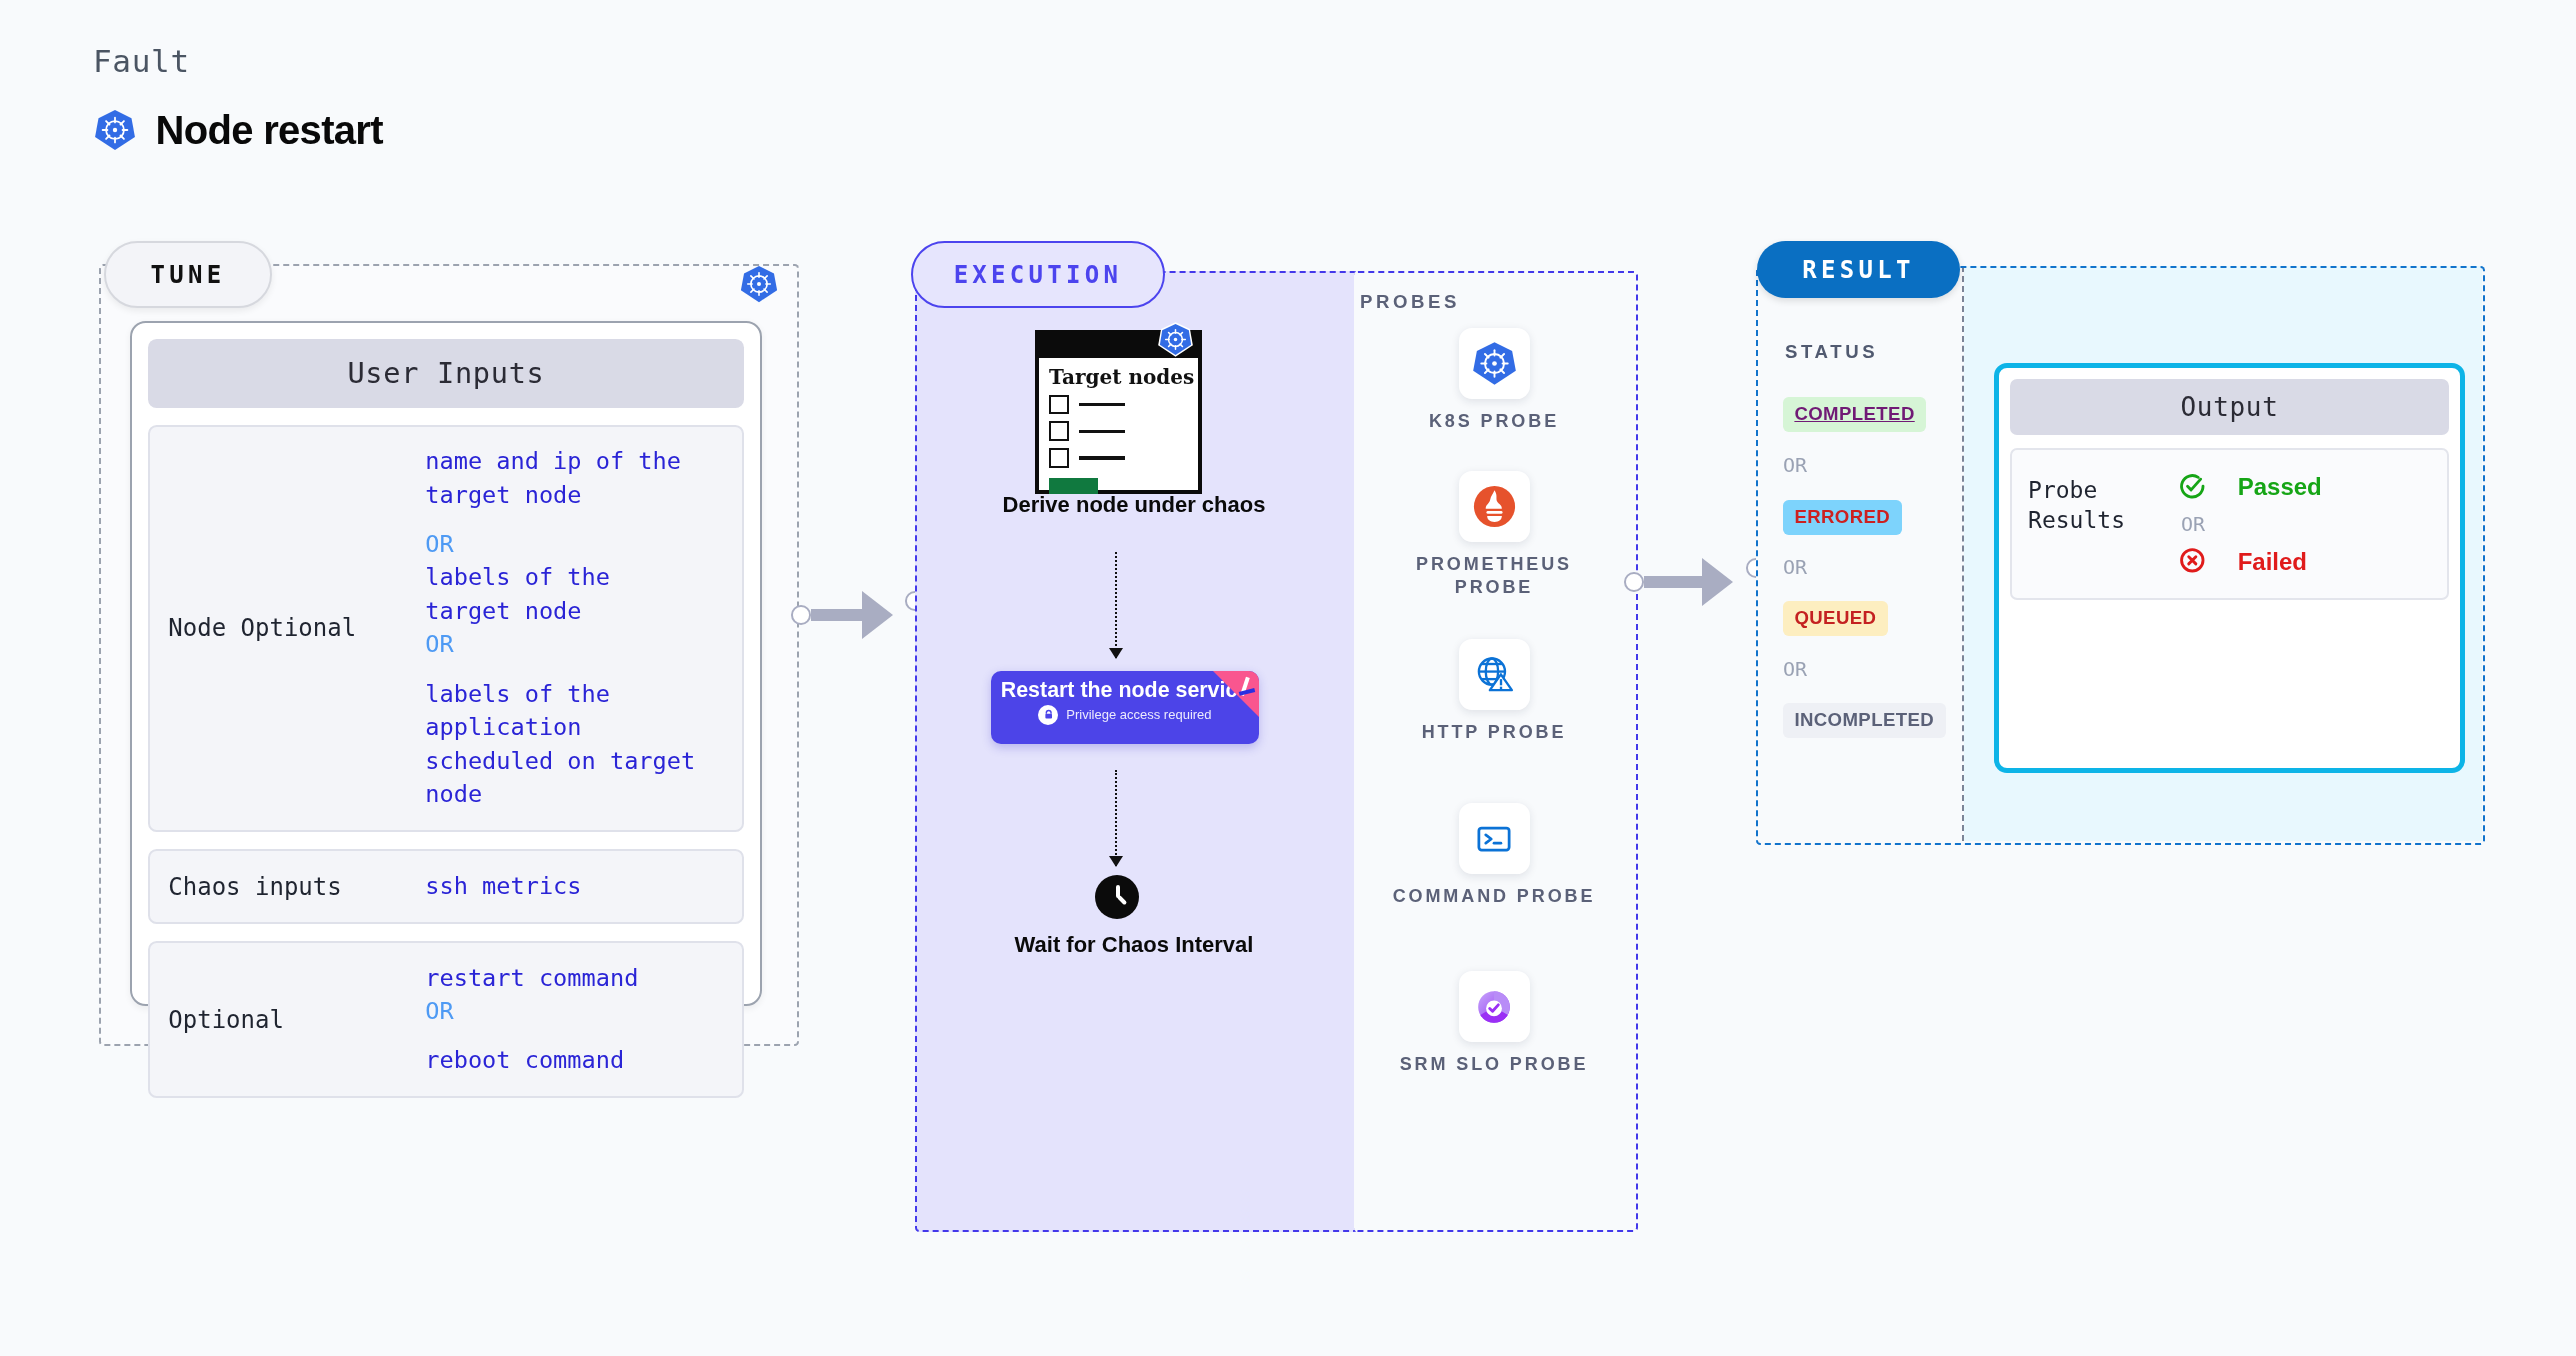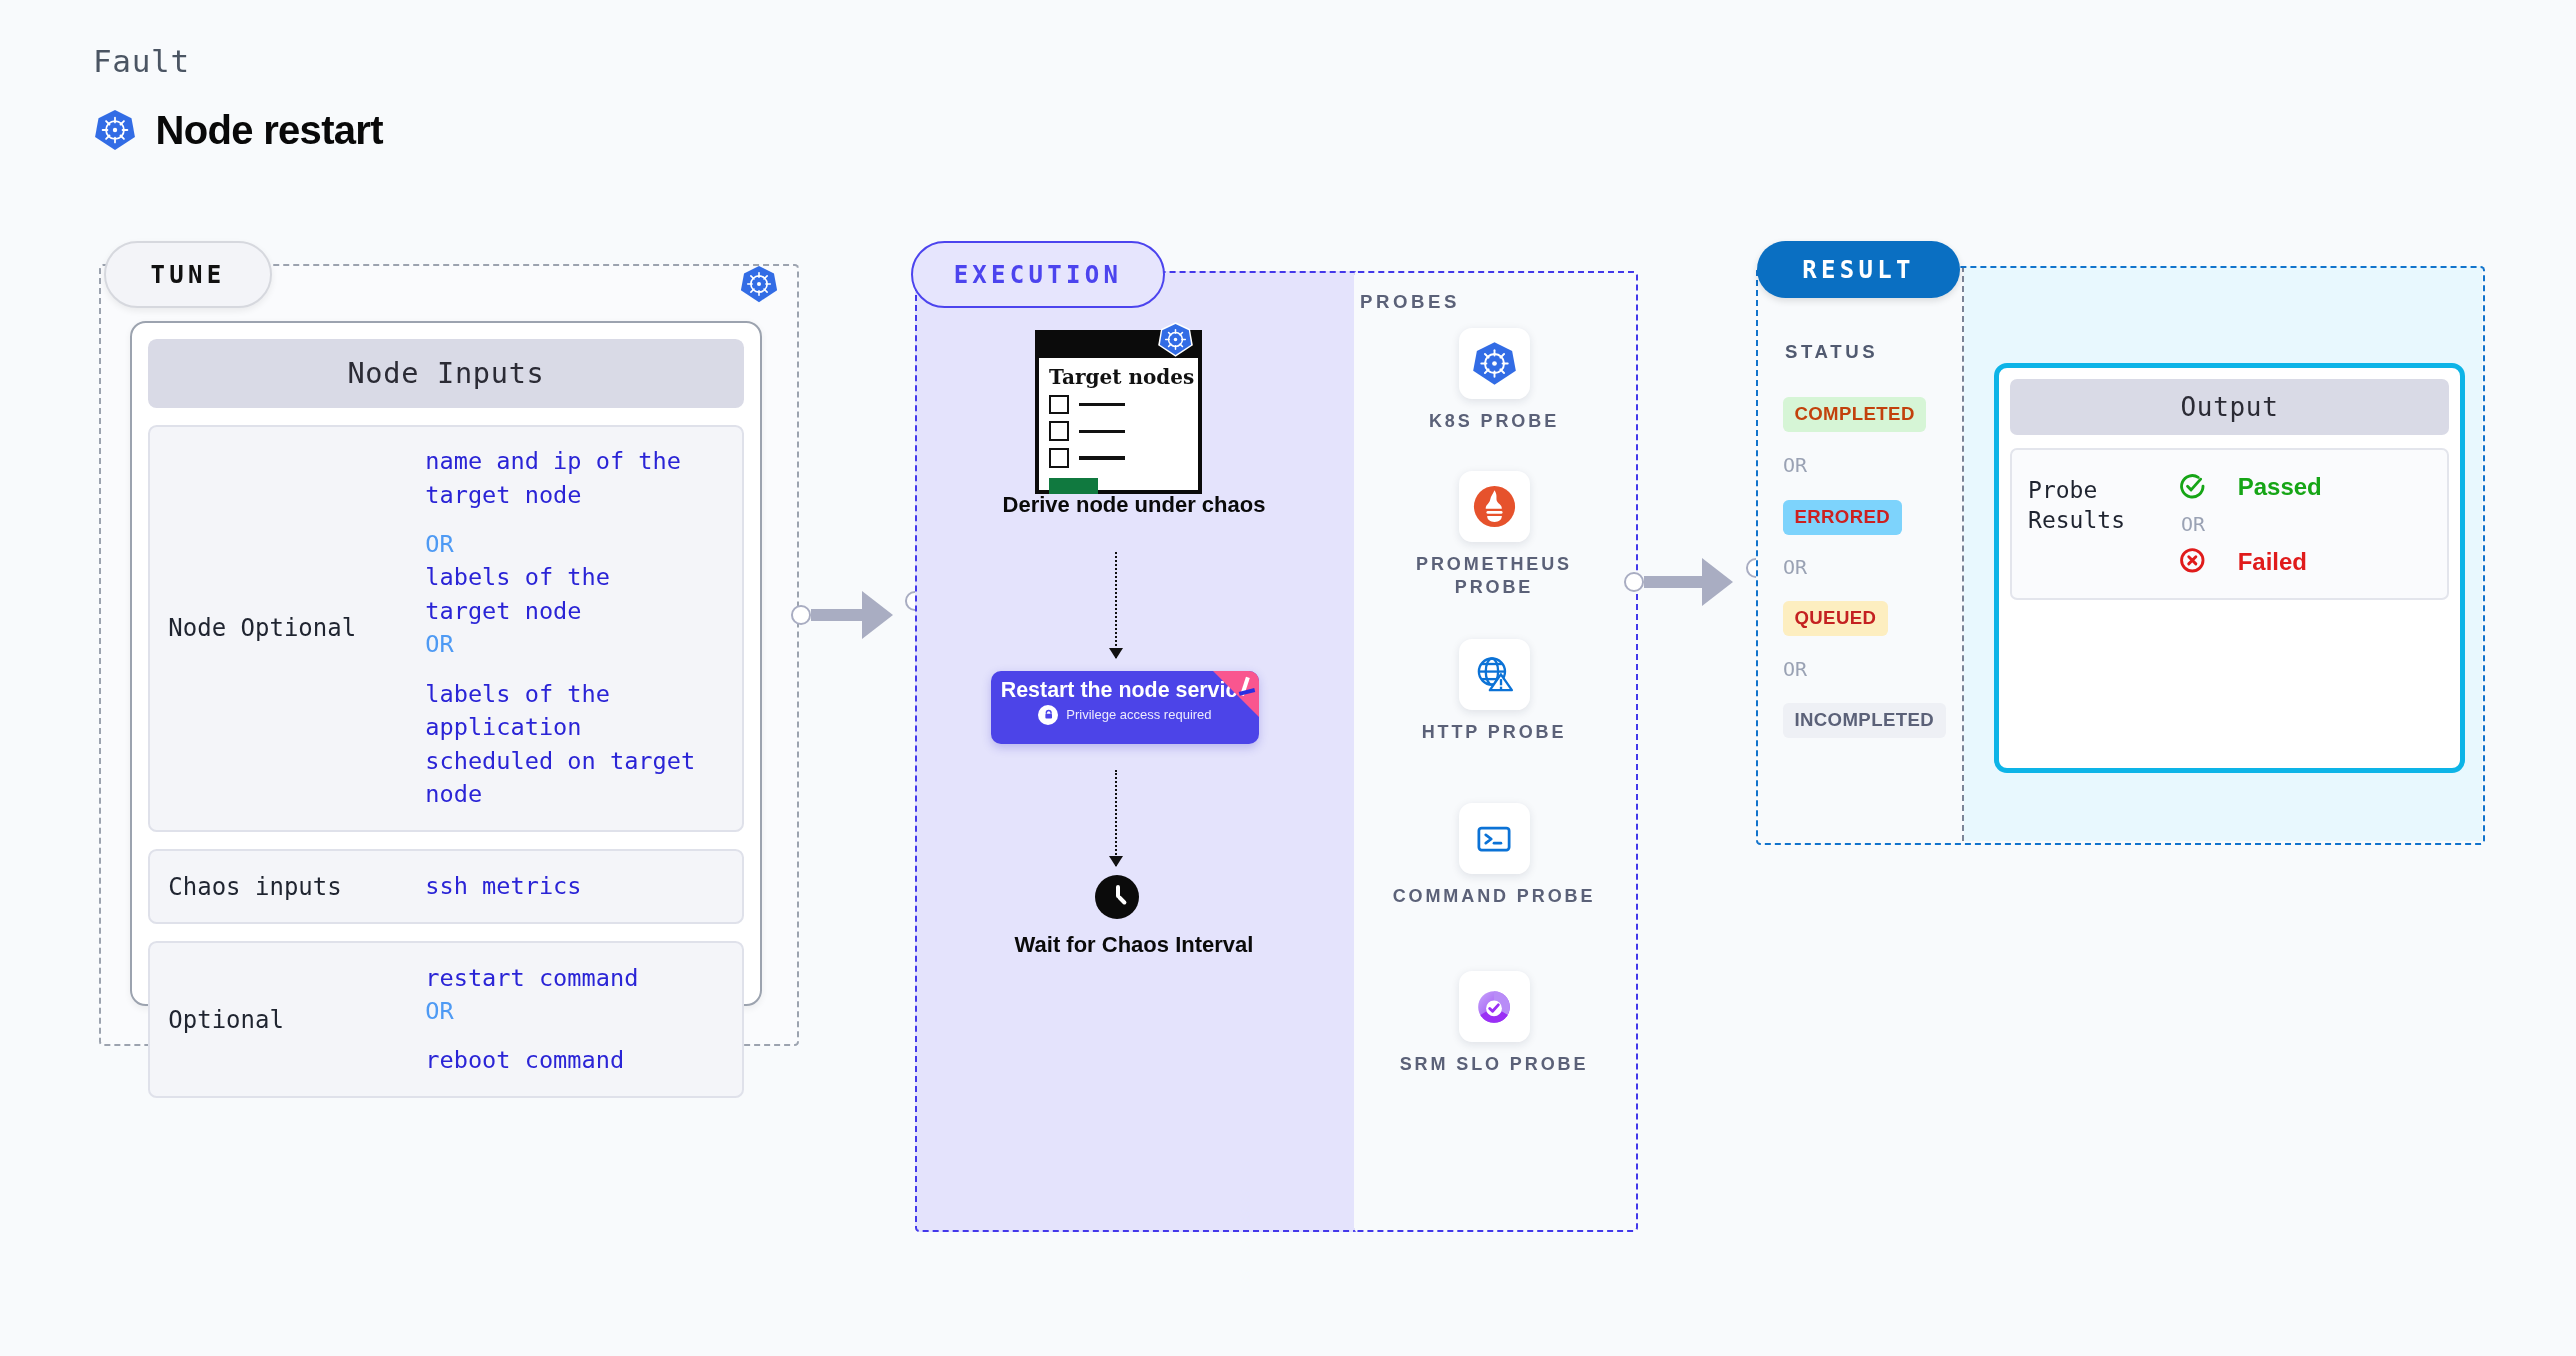--- a/index.html
+++ b/index.html
@@ -282,21 +282,21 @@
         <line x1="43" y1="32" x2="50" y2="32"></line>
       <line x1="19" y1="19" x2="24" y2="24"></line>
         <line x1="40" y1="40" x2="45" y2="45"></line>
       <line x1="45" y1="19" x2="40" y2="24"></line>
         <line x1="24" y1="40" x2="19" y2="45"></line>
     </g>
   </svg>
 </div>
 
 <div id="user-inputs-card">
-  <div id="user-inputs-header">Node Inputs</div>
+  <div id="user-inputs-header">User Inputs</div>
 
   <div class="input-row">
     <div class="row-label">Node Optional</div>
     <div class="row-values">
       <div style="white-space:pre-line">name and ip of the
 target node</div>
       <div class="gap"></div>
       <div class="or">OR</div>
       <div style="white-space:pre-line">labels of the
 target node</div>
@@ -496,21 +496,21 @@
   <div class="tip"></div>
 </div>
 <div id="conn2-end" class="conn-end"></div>
 
 <div id="result-right"></div>
 <div id="result-left"></div>
 <div id="result-dash" class="dash"></div>
 <div id="result-pill" class="pill">RESULT</div>
 <div id="status-title">STATUS</div>
 
-<div class="status-badge" style="top:397px;background:#d6f5d6;color:#c2410c;">COMPLETED</div>
+<div class="status-badge" style="top:397px;background:#d6f5d6;color:#701a75;text-decoration:underline;">COMPLETED</div>
 <div class="status-or" style="top:453px;">OR</div>
 <div class="status-badge" style="top:500px;background:#7dd3fc;color:#cc2020;">ERRORED</div>
 <div class="status-or" style="top:555px;">OR</div>
 <div class="status-badge" style="top:601px;background:#fdeec0;color:#c42121;">QUEUED</div>
 <div class="status-or" style="top:657px;">OR</div>
 <div class="status-badge" style="top:703px;background:#eef0f5;color:#5b6178;">INCOMPLETED</div>
 
 <div id="output-card">
   <div id="output-header">Output</div>
 

